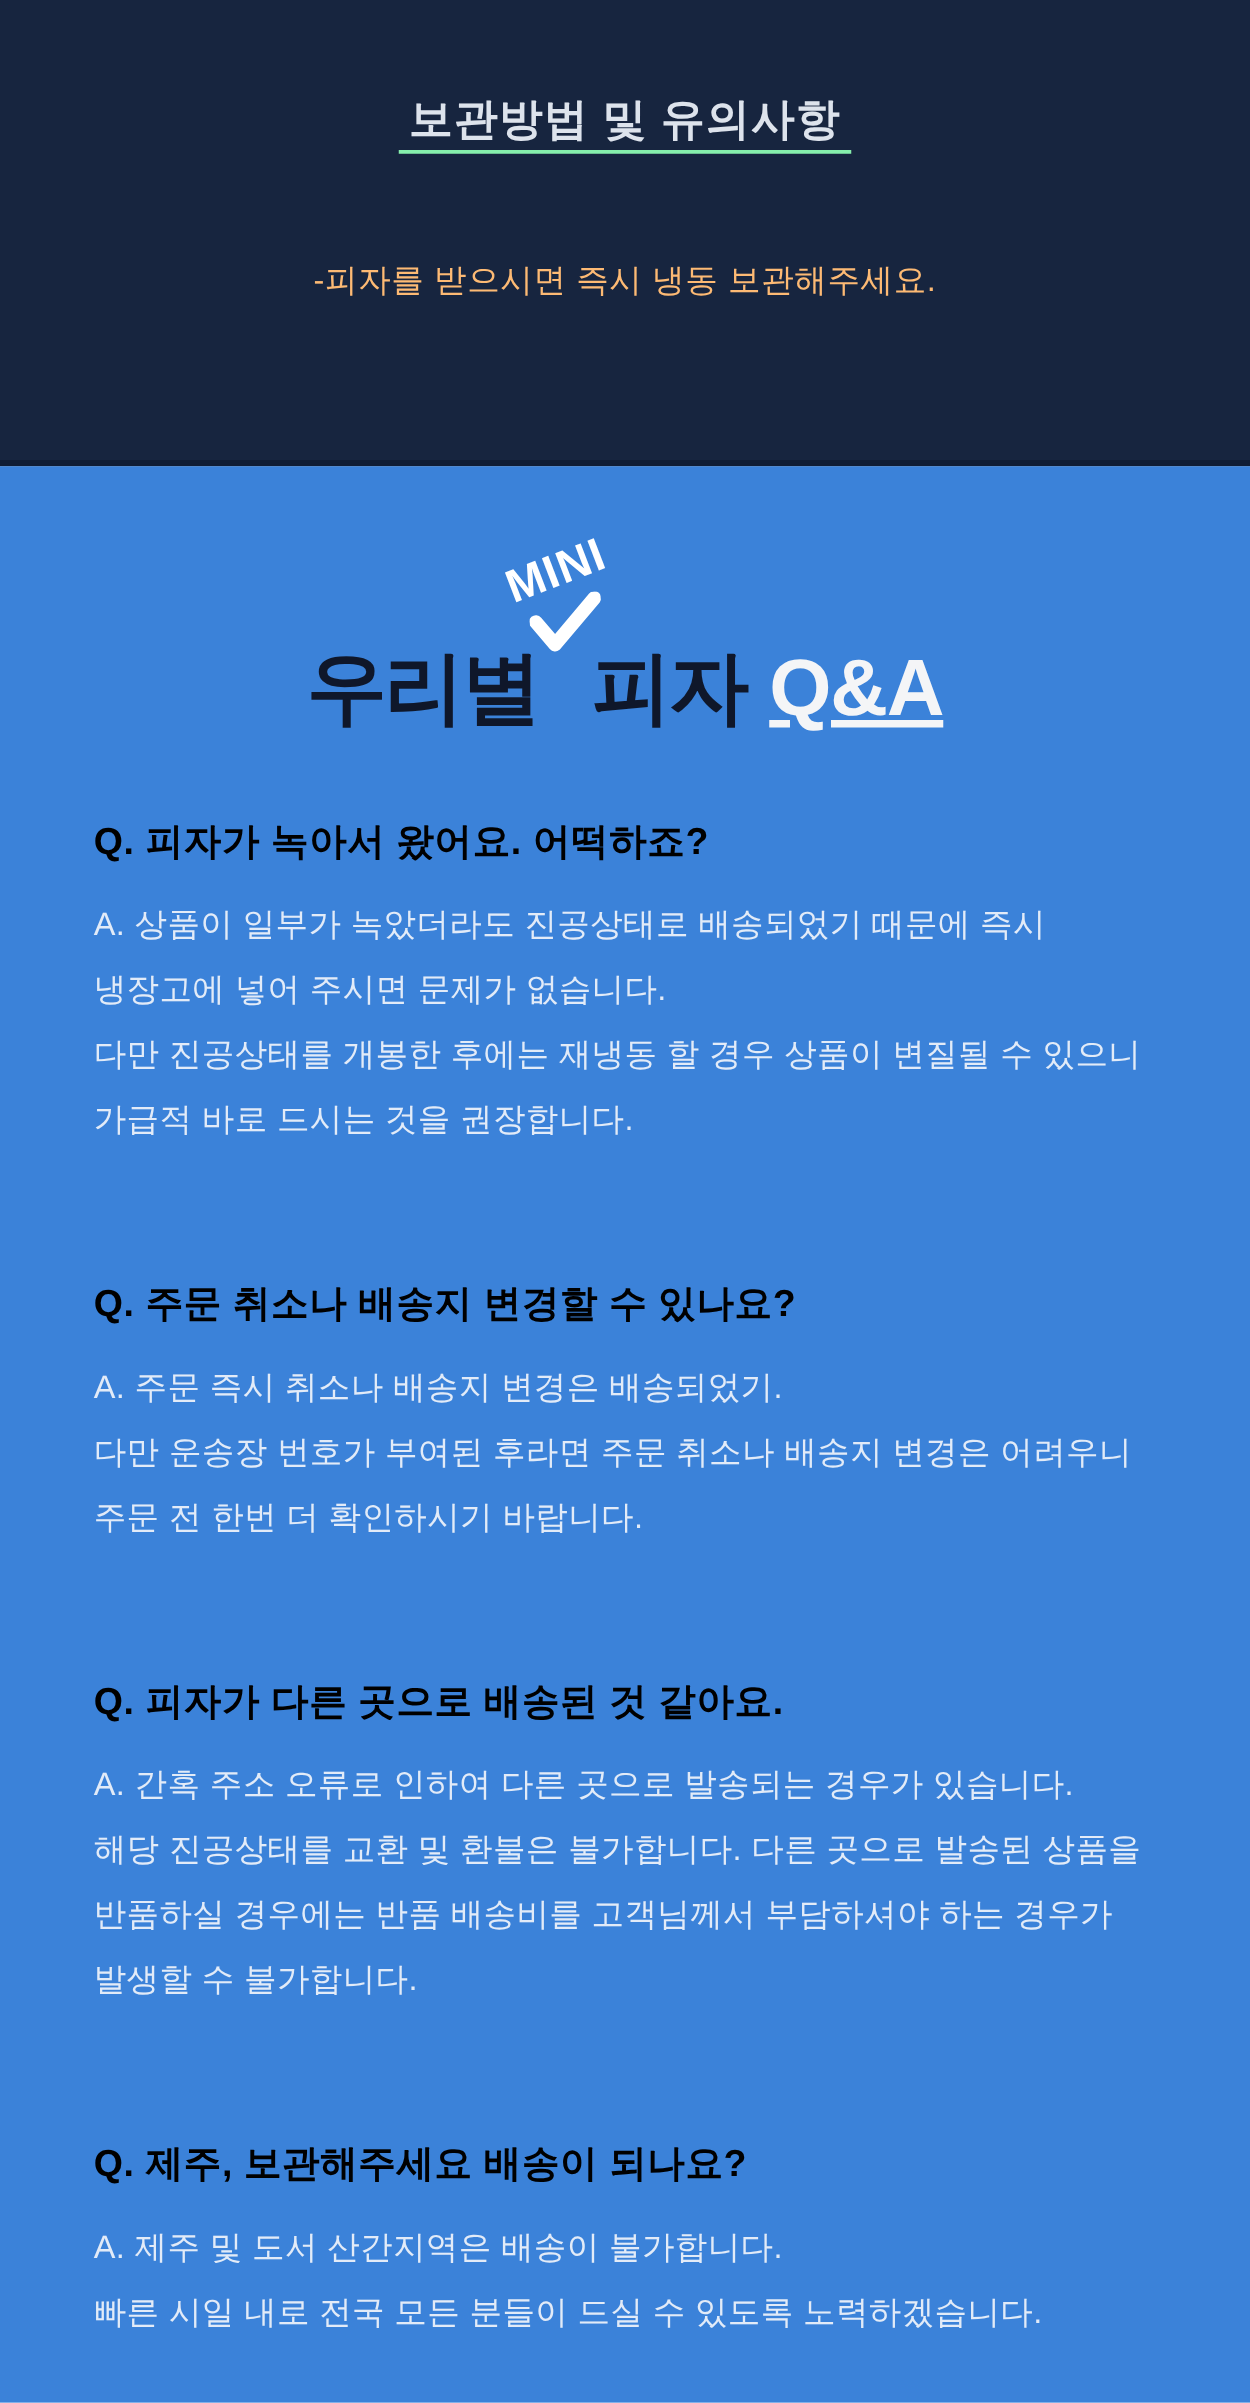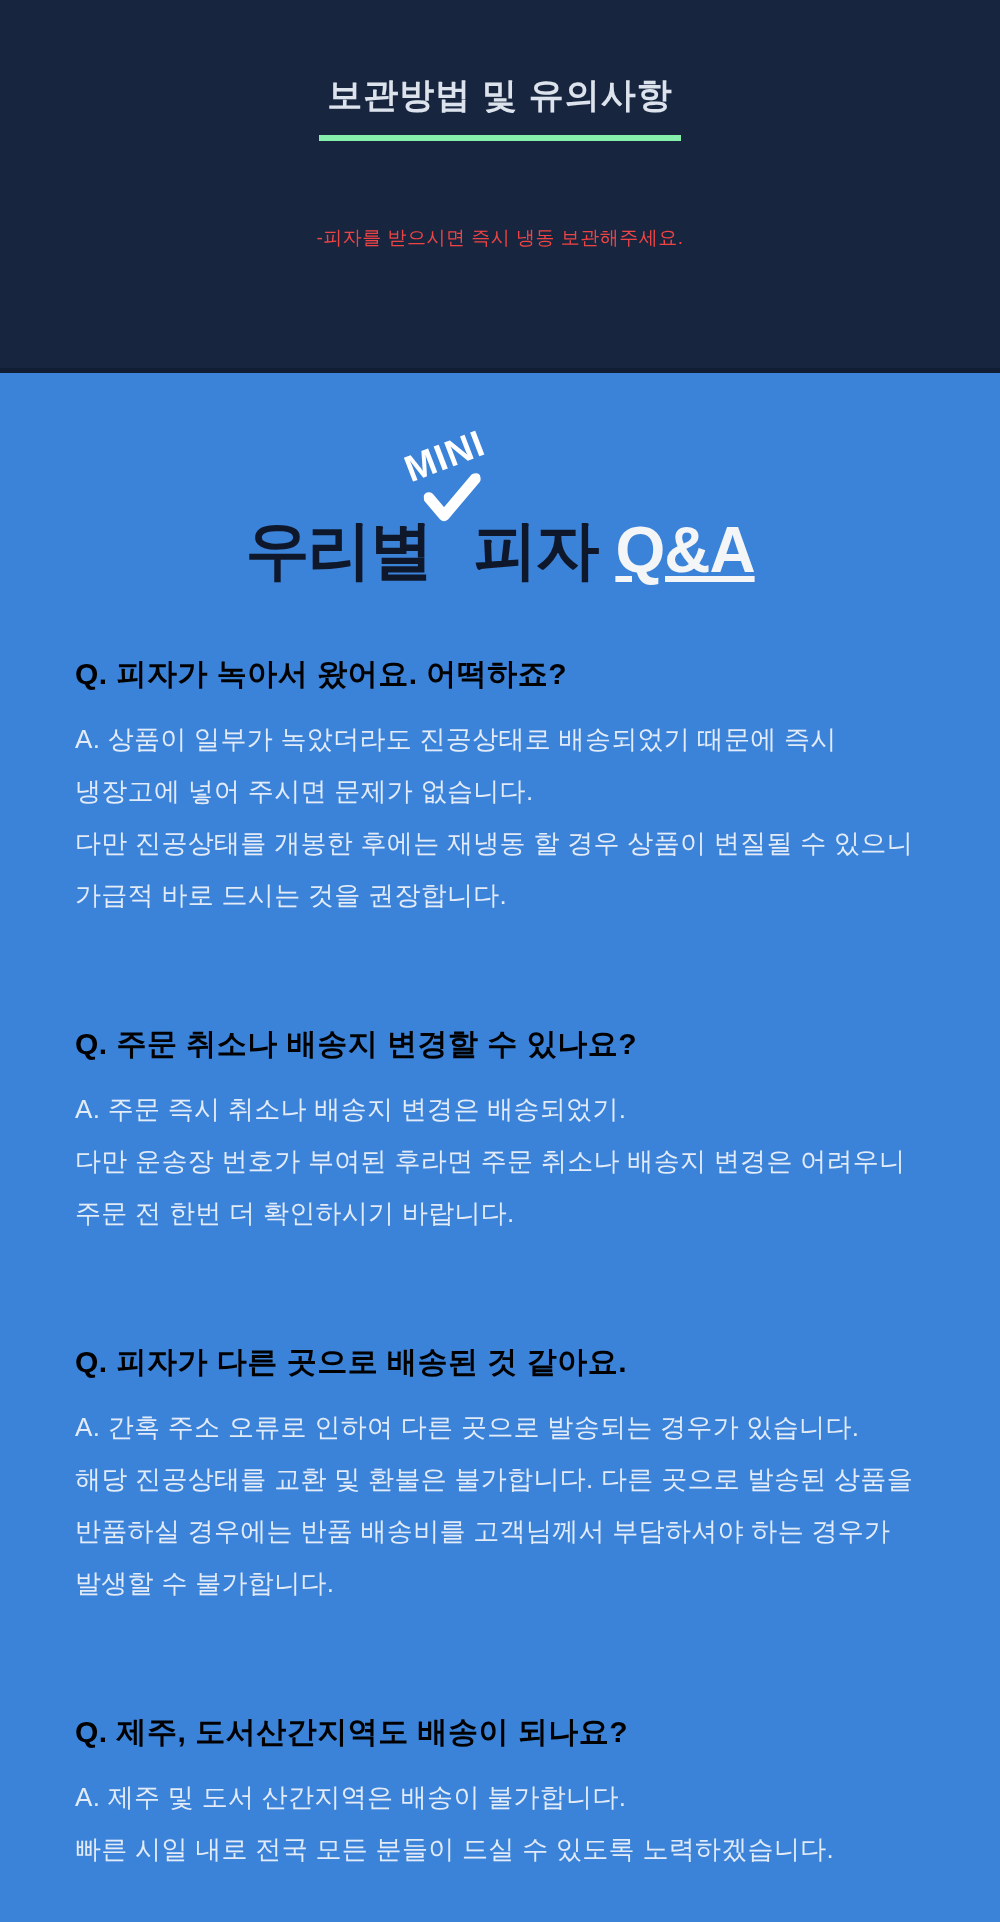--- a/index.html
+++ b/index.html
@@ -20,30 +20,30 @@
     border-bottom: 5px solid #101d33;
     text-align: center;
     padding-top: 72px;
   }
   .notice-title {
     display: inline-block;
     font-size: 35px;
     font-weight: 700;
     letter-spacing: 1px;
     color: #dde3ec;
-    padding: 0 8px 16px 8px;
-    border-bottom: 6px solid #86efac;
+    padding: 0 8px 1px 8px;
+    border-bottom: 3px solid #86efac;
   }
   .notice-lines {
     margin-top: 84px;
   }
   .notice-line {
-    font-size: 19px;
+    font-size: 26px;
     letter-spacing: 0.5px;
-    color: #ef4444;
+    color: #fdba74;
     margin-bottom: 37px;
   }
 
   
   .qa-section {
     box-sizing: border-box;
     width: 1000px;
     height: 1549px;
     background: #3b82d9;
     overflow: hidden;
@@ -171,21 +171,21 @@
       <div class="qa-question">Q. 피자가 다른 곳으로 배송된 것 같아요.</div>
       <div class="qa-answer">
         <div class="qa-answer-line">A. 간혹 주소 오류로 인하여 다른 곳으로 발송되는 경우가 있습니다.</div>
         <div class="qa-answer-line">해당 진공상태를 교환 및 환불은 불가합니다. 다른 곳으로 발송된 상품을</div>
         <div class="qa-answer-line">반품하실 경우에는 반품 배송비를 고객님께서 부담하셔야 하는 경우가</div>
         <div class="qa-answer-line">발생할 수 불가합니다.</div>
       </div>
     </div>
 
     <div class="qa-item">
-      <div class="qa-question">Q. 제주, 도서산간지역도 배송이 되나요?</div>
+      <div class="qa-question">Q. 제주, 보관해주세요 배송이 되나요?</div>
       <div class="qa-answer">
         <div class="qa-answer-line">A. 제주 및 도서 산간지역은 배송이 불가합니다.</div>
         <div class="qa-answer-line">빠른 시일 내로 전국 모든 분들이 드실 수 있도록 노력하겠습니다.</div>
       </div>
     </div>
 
   </div>
 </div>
 
 </body></html>

